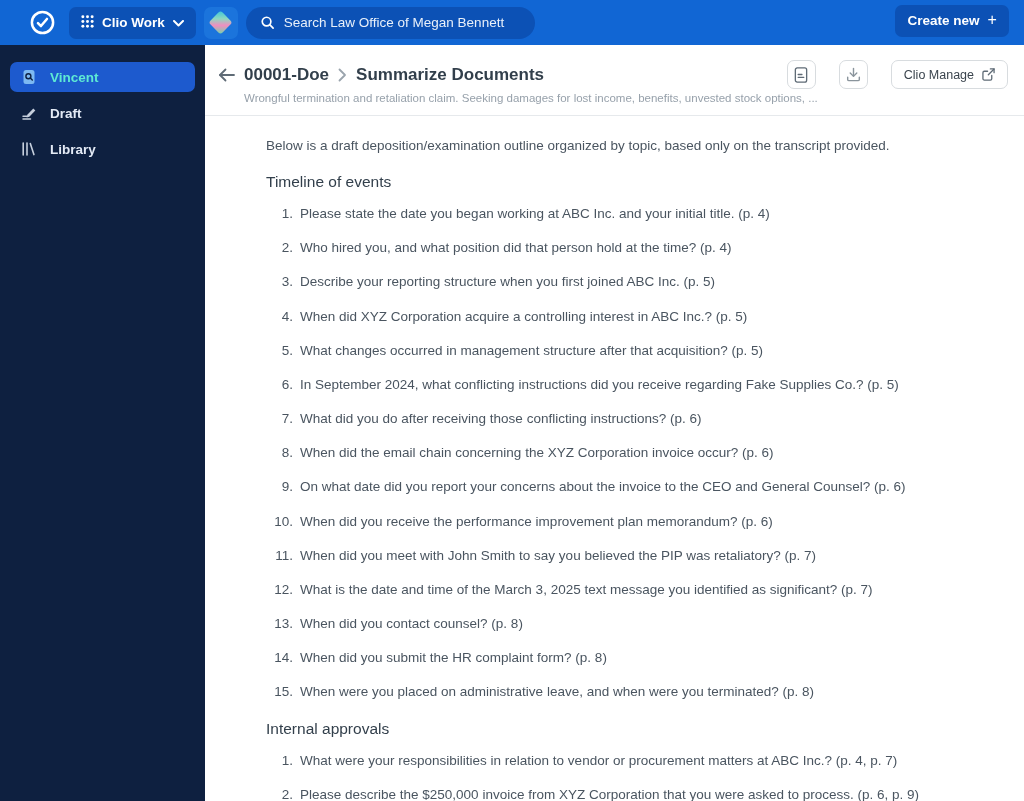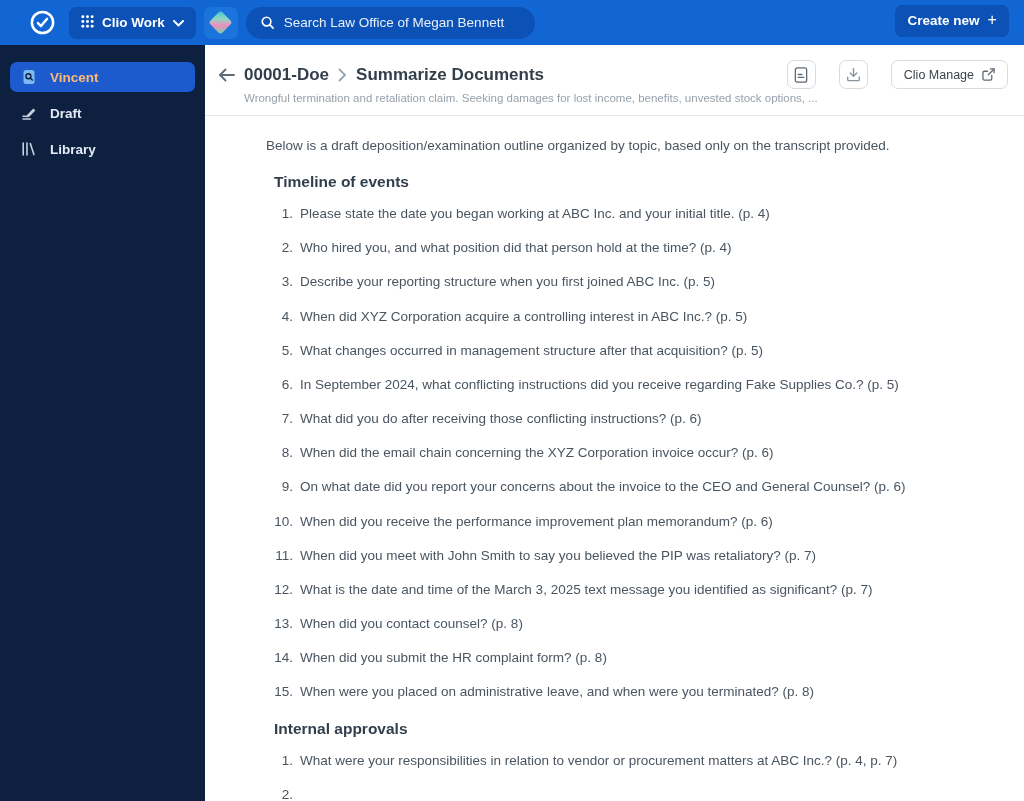--- a/index.html
+++ b/index.html
@@ -23,41 +23,41 @@
   .timer-div { width:1px; background:rgba(11,45,92,.28); }
   .timer-clock { display:flex; align-items:center; padding:0 10px; }
   .bell-btn { width:46px; height:38px; border:none; background:#0c51b5; border-radius:8px 0 0 8px; display:flex; align-items:center; justify-content:center; cursor:pointer; margin-left:2px; }
 
   
   .shell { display:flex; height:756px; }
   .sidebar { width:205px; background:#0e2040; padding:17px 10px; flex-shrink:0; }
   .side-item { height:30px; border-radius:7px; display:flex; align-items:center; gap:13px; padding:0 10px; margin-bottom:6px; cursor:pointer; }
   .side-item.selected { background:#1d5ace; }
   .side-item .lbl { font-size:13.5px; font-weight:700; color:#e3eaf5; }
-  .side-item.selected .lbl { color:#fdba74; }
+  .side-item.selected .lbl { color:#5eead4; }
   .side-item .ic { width:17px; display:flex; align-items:center; justify-content:center; }
 
   .content { flex:1; background:#fff; overflow:hidden; }
 
   
   .page-header { padding:15px 16px 11px 13px; border-bottom:1px solid #e6e9ec; }
   .crumb-row { display:flex; align-items:center; }
   .back { width:26px; display:flex; align-items:center; cursor:pointer; flex-shrink:0; }
   .crumbs { display:flex; align-items:center; gap:9px; font-size:17px; font-weight:700; color:#323f4b; }
   .crumbs .sep { display:flex; align-items:center; }
   .header-actions { margin-left:auto; display:flex; align-items:center; gap:23px; }
   .icon-btn { width:29px; height:29px; background:#fff; border:1px solid #d8dcdf; border-radius:7px; display:flex; align-items:center; justify-content:center; cursor:pointer; }
   .manage-btn { height:29px; background:#fff; border:1px solid #d8dcdf; border-radius:7px; display:flex; align-items:center; gap:8px;
                 padding:0 12px; font-family:inherit; font-size:12.5px; font-weight:400; color:#3a444d; cursor:pointer; }
   .subtitle { margin:3px 0 0 26px; font-size:11.5px; color:#97a1ab; }
 
   
   .doc { padding:22px 40px 0 61px; }
   .intro { font-size:13.5px; color:#4a5560; margin-bottom:16px; }
-  .doc h2 { font-size:15.5px; font-weight:700; color:#323f4b; margin:20px 8px 16px; }
+  .doc h2 { font-size:15.5px; font-weight:400; color:#323f4b; margin:20px 0 16px; }
   .doc ol { list-style:none; }
   .doc li { display:flex; font-size:13.5px; color:#4a5560; margin-bottom:20px; line-height:1.05; }
   .doc li .num { min-width:27px; text-align:right; margin-right:7px; flex-shrink:0; }
 </style>
 </head>
 <body>
 
 <div class="topbar">
   <div class="logo-wrap">
     <svg width="27" height="27" viewBox="0 0 28 28">
@@ -294,18 +294,19 @@
             </li>
           </ol>
           <h2>Internal approvals</h2>
           <ol>
             <li>
               <span class="num">1.</span>
               <span>What were your responsibilities in relation to vendor or procurement matters at ABC Inc.? (p. 4, p. 7)</span>
             </li>
             <li>
               <span class="num">2.</span>
+              <span>Please describe the $250,000 invoice from XYZ Corporation that you were asked to process. (p. 6, p. 9)</span>
             </li>
           </ol>
         </div>
     </div>
   </main>
 </div>
 
 </body></html>

